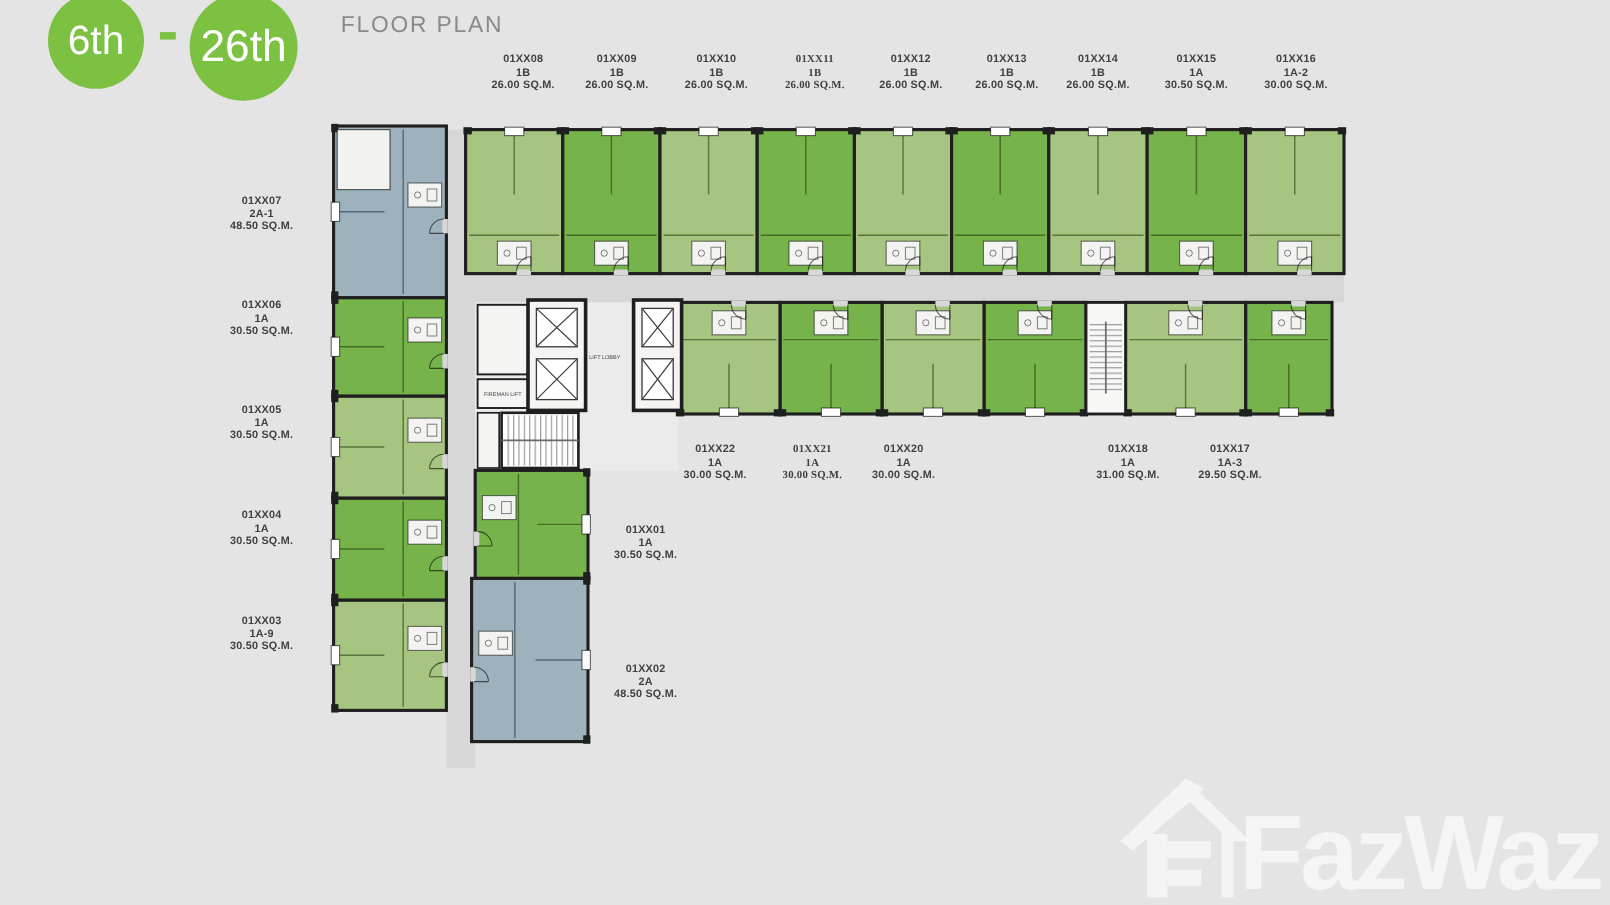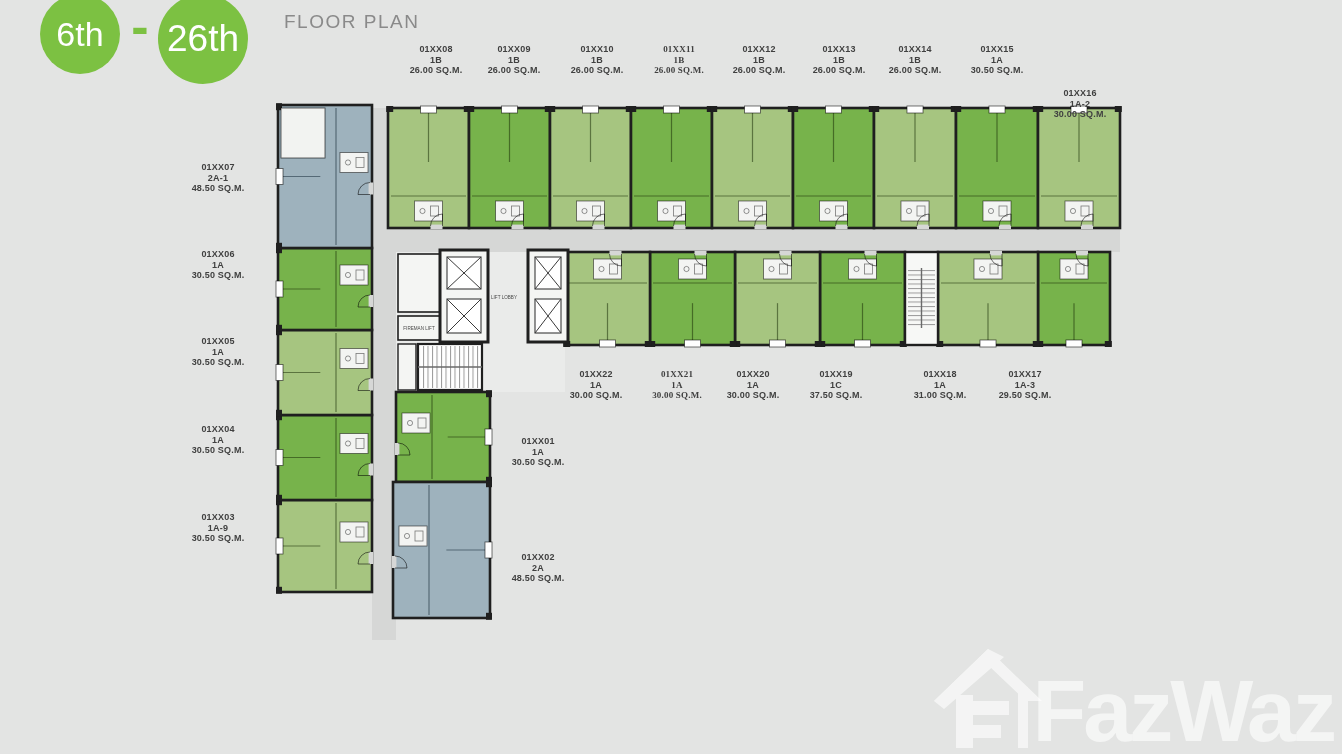--- a/index.html
+++ b/index.html
@@ -454,39 +454,34 @@
       <div class="unit-label" style="left: 915px; top: 44px;">
         <div>01XX14</div>
         <div>1B</div>
         <div>26.00 SQ.M.</div>
       </div>
       <div class="unit-label" style="left: 997px; top: 44px;">
         <div>01XX15</div>
         <div>1A</div>
         <div>30.50 SQ.M.</div>
       </div>
-      <div class="unit-label" style="left: 1080px; top: 44px; margin-top: 44px;">
+      <div class="unit-label" style="left: 1080px; top: 44px;">
         <div>01XX16</div>
         <div>1A-2</div>
         <div>30.00 SQ.M.</div>
       </div>
       <div class="unit-label" style="left: 1025px; top: 369px;">
         <div>01XX17</div>
         <div>1A-3</div>
         <div>29.50 SQ.M.</div>
       </div>
       <div class="unit-label" style="left: 940px; top: 369px;">
         <div>01XX18</div>
         <div>1A</div>
         <div>31.00 SQ.M.</div>
-      </div>
-      <div class="unit-label" style="left: 836px; top: 369px;">
-        <div>01XX19</div>
-        <div>1C</div>
-        <div>37.50 SQ.M.</div>
       </div>
       <div class="unit-label" style="left: 753px; top: 369px;">
         <div>01XX20</div>
         <div>1A</div>
         <div>30.00 SQ.M.</div>
       </div>
       <div class="unit-label" style="left: 677px; top: 369px; font-family: Liberation Serif, serif;">
         <div>01XX21</div>
         <div>1A</div>
         <div>30.00 SQ.M.</div>

